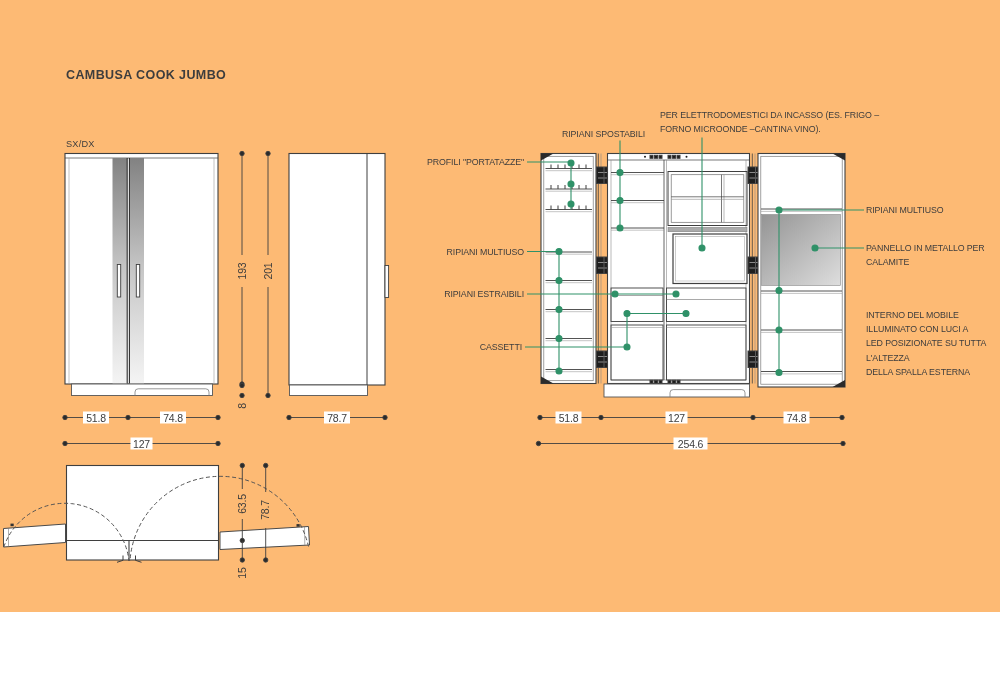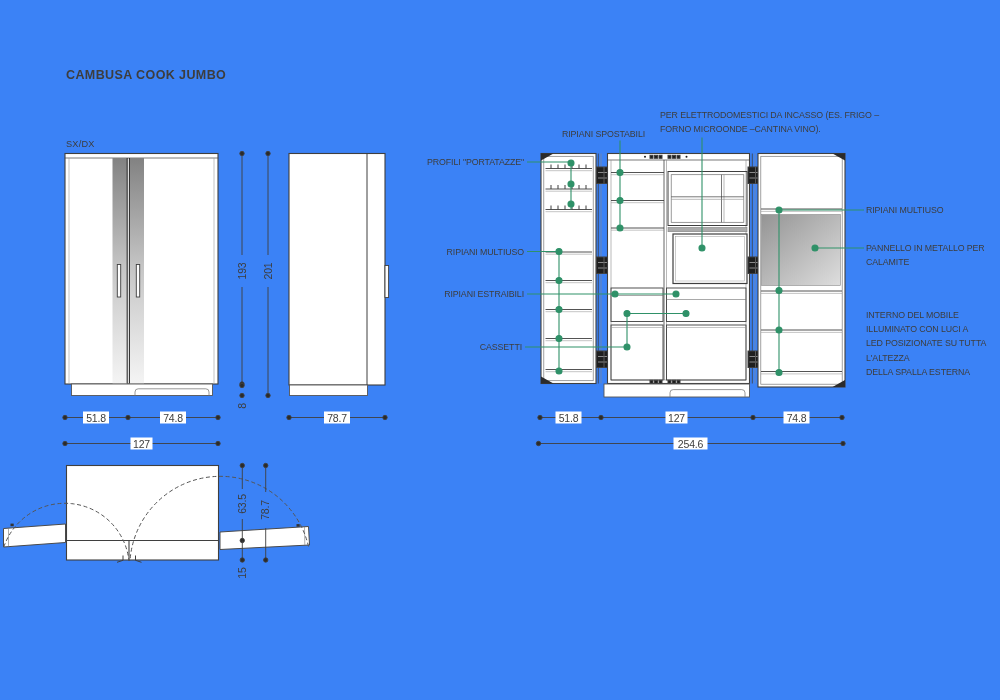--- a/index.html
+++ b/index.html
@@ -1,16 +1,16 @@
 <!DOCTYPE html>
 <html><head>
 <meta charset="utf-8">
 <style>
   html,body{margin:0;padding:0;background:#ffffff;}
-  .page{position:relative;width:1000px;height:700px;background:#3b82f6;overflow:hidden;
+  .page{position:relative;width:1000px;height:612px;background:#fdba74;overflow:hidden;
         font-family:"Liberation Sans",sans-serif;}
   svg text{fill:#3d3d3d;}
   .title-t{font-size:12.5px;font-weight:700;letter-spacing:.4px;}
   .variant-t{font-size:9.2px;letter-spacing:.2px;}
   .lbl{font-size:8.8px;letter-spacing:-.1px;}
   .dim{font-size:10.5px;letter-spacing:-.2px;}
 </style>
 </head>
 <body>
 

